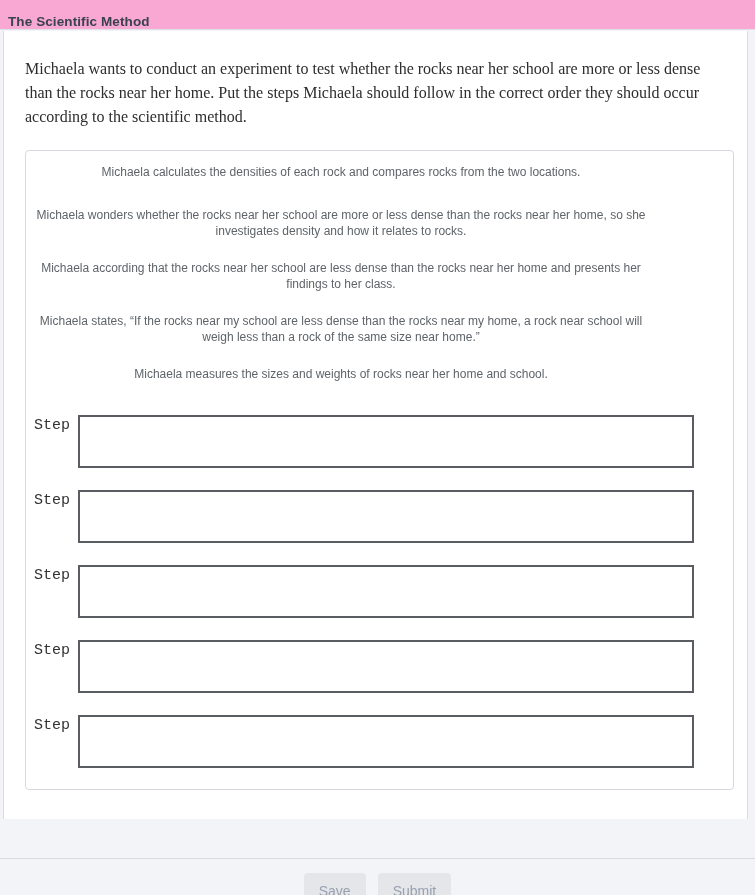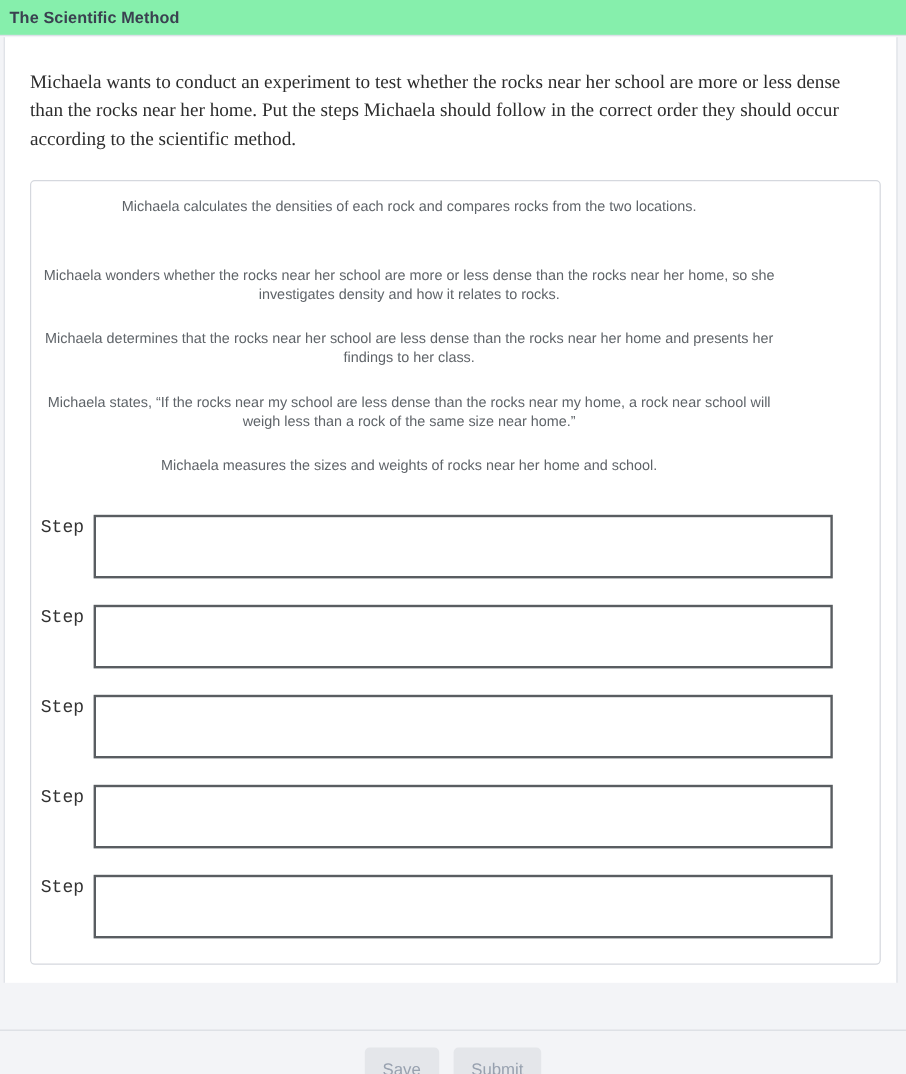--- a/index.html
+++ b/index.html
@@ -10,24 +10,24 @@
   }
   .page {
     position: relative;
     width: 755px;
     height: 895px;
     overflow: hidden;
     background: #f3f4f7;
   }
   .header {
     height: 30px;
-    background: #86efac;
+    background: #f9a8d4;
     border-bottom: 1px solid #dde1e8;
     display: flex;
-    align-items: center;
+    align-items: flex-end;
   }
   .page-title {
     font-size: 13.5px;
     font-weight: bold;
     color: #3a4150;
     padding-left: 8px;
     letter-spacing: 0.1px;
   }
   .card {
     position: absolute;
@@ -57,21 +57,21 @@
   .statements { margin-bottom: 33px; }
   .statement {
     width: 614px;
     text-align: center;
     font-size: 12px;
     line-height: 16px;
     color: #5f6469;
     margin-bottom: 21px;
     cursor: grab;
   }
-  .statement:first-child { margin-bottom: 41px; }
+  .statement:first-child { margin-bottom: 27px; }
   .statement:last-child { margin-bottom: 0; text-align: center; }
   .step-row {
     display: flex;
     align-items: flex-start;
     margin-bottom: 22px;
   }
   .step-row:last-child { margin-bottom: 0; }
   .step-label {
     width: 44px;
     flex: 0 0 44px;
@@ -125,21 +125,21 @@
 
   <div class="card">
 
     <p class="instructions">Michaela wants to conduct an experiment to test whether the rocks near her school are more or less dense than the rocks near her home. Put the steps Michaela should follow in the correct order they should occur according to the scientific method.</p>
 
     <div class="work-area">
 
       <div class="statements">
         <div class="statement">Michaela calculates the densities of each rock and compares rocks from the two locations.</div>
         <div class="statement">Michaela wonders whether the rocks near her school are more or less dense than the rocks near her home, so she investigates density and how it relates to rocks.</div>
-        <div class="statement">Michaela determines that the rocks near her school are less dense than the rocks near her home and presents her findings to her class.</div>
+        <div class="statement">Michaela according that the rocks near her school are less dense than the rocks near her home and presents her findings to her class.</div>
         <div class="statement">Michaela states, “If the rocks near my school are less dense than the rocks near my home, a rock near school will weigh less than a rock of the same size near home.”</div>
         <div class="statement">Michaela measures the sizes and weights of rocks near her home and school.</div>
       </div>
 
       <div class="steps">
         <div class="step-row">
           <div class="step-label">Step 1</div>
           <div class="step-box"></div>
         </div>
         <div class="step-row">

